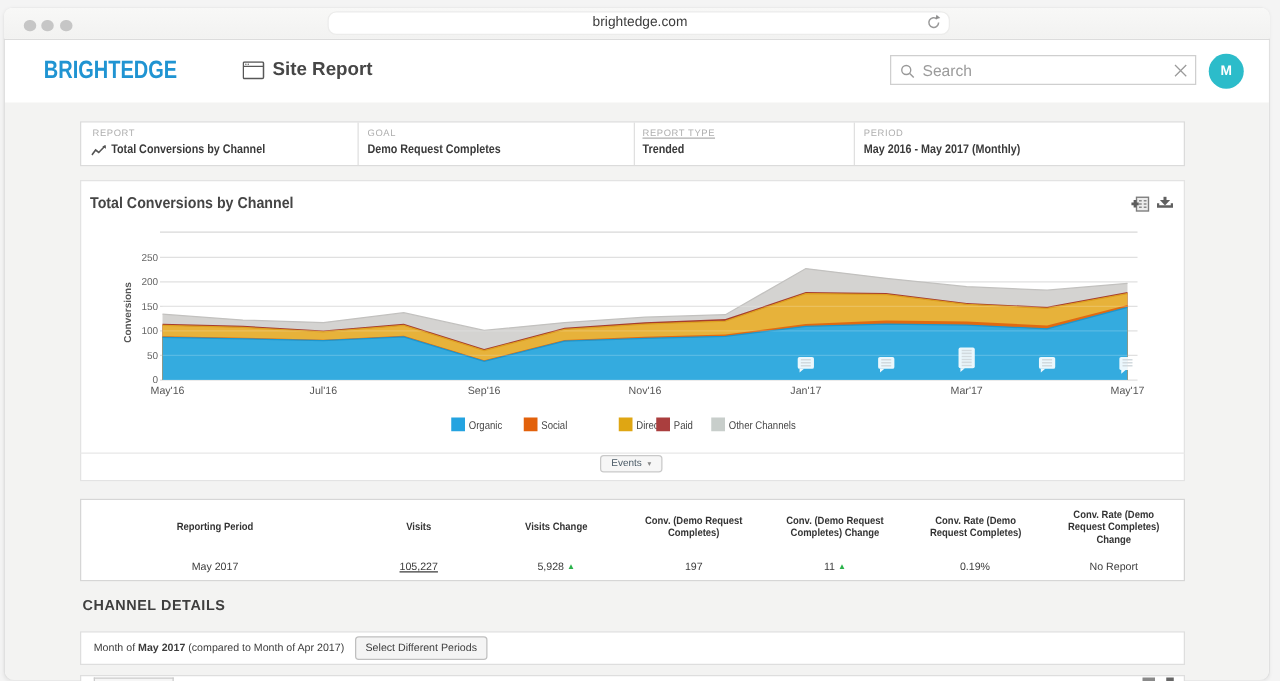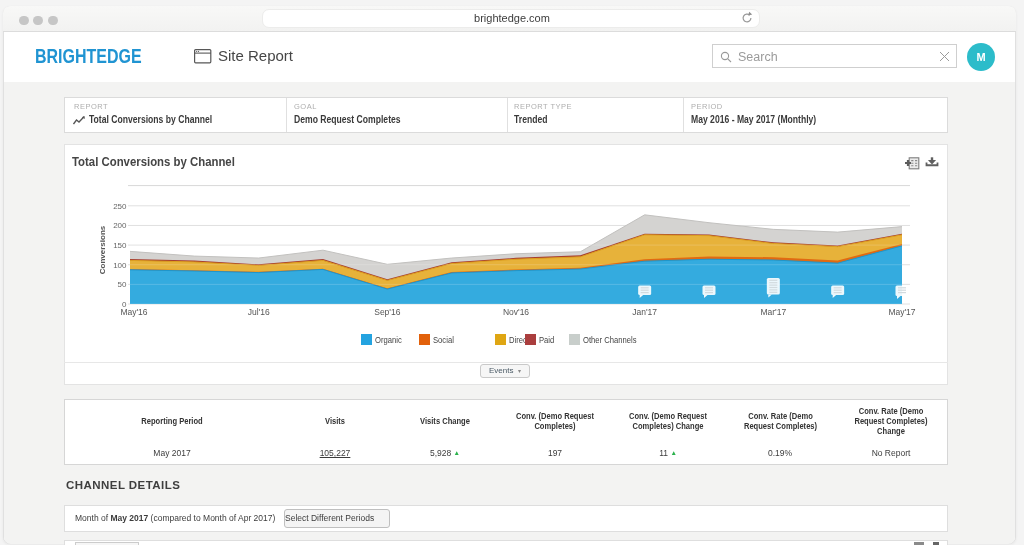--- a/index.html
+++ b/index.html
@@ -11,21 +11,21 @@
   .win { left:3px; top:6px; width:1013px; height:538px; background:#fff; border:1px solid #e0e0e0; border-radius:7px; box-shadow:0 1px 3px rgba(0,0,0,0.06); }
   .chrome { left:3px; top:6px; width:1013px; height:26px; background:linear-gradient(#f8f8f7,#f2f2f1); border-bottom:1px solid #dcdcdc; border-radius:7px 7px 0 0; }
   .dot { top:15.5px; width:9.5px; height:9.5px; border-radius:50%; background:#c6c6c6; }
   .urlbar { left:262px; top:9px; width:498px; height:19px; background:#fff; border:1px solid #ececeb; border-radius:7px; }
   .urltext { left:0; right:0; top:12px; text-align:center; font-size:11px; color:#3c3c3c; }
   .refresh { left:740px; top:11px; width:14px; height:14px; color:#8a8a8a; font-size:12px; }
 
   
   .sitehead { left:4px; top:32px; width:1011px; height:50px; background:#fff; }
   .logo { left:35px; top:45px; font-size:20px; font-weight:bold; color:#2094d2; letter-spacing:0px; transform:scaleX(0.80); transform-origin:0 0; white-space:nowrap; }
-  .sr-text { left:218px; top:47px; font-size:15px; font-weight:normal; color:#464646; }
+  .sr-text { left:218px; top:47px; font-size:15px; font-weight:bold; color:#464646; }
   .search { left:712px; top:44px; width:245px; height:24px; background:#fff; border:1px solid #cfcfcf; }
   .search-ph { left:25px; top:5px; font-size:12.5px; color:#9b9b9b; }
   .avatar { left:967px; top:43px; width:28px; height:28px; border-radius:50%; background:#2cbcca; color:#fff; font-size:11px; font-weight:bold; text-align:center; line-height:28px; }
 
   
   .page { left:4px; top:82px; width:1011px; height:461.5px; background:#f3f3f2; border-radius:0 0 7px 7px; }
 
   
   .rbar { left:64px; top:97px; width:884px; height:36px; background:#fff; border:1px solid #dbdbdb; }
   .rcol-div { top:98px; width:1px; height:34px; background:#e0e0e0; }
@@ -47,21 +47,21 @@
   
   .tcard { left:64px; top:399px; width:884px; height:66px; background:#fff; border:1px solid #d6d6d6; }
   .th { position:absolute; font-size:8.5px; font-weight:bold; color:#333; text-align:center; line-height:10px; transform:scaleX(0.89); transform-origin:50% 0; }
   .td { position:absolute; top:448px; font-size:8.5px; color:#3c3c3c; text-align:center; }
   .up { color:#2bb24c; font-size:6.5px; vertical-align:1px; }
 
   .chdet { left:66px; top:479px; font-size:11.5px; font-weight:bold; color:#3e3e3e; letter-spacing:0.45px; }
 
   .mcard { left:64px; top:505px; width:884px; height:27px; background:#fff; border:1px solid #dedede; }
   .mtext { left:75px; top:513px; font-size:8.5px; color:#3c3c3c; white-space:nowrap;text-align:center; }
-  .mbtn { left:284px; top:509px; width:106px; height:19px; background:#f4f4f4; border:1px solid #bfbfbf; border-radius:3px; font-size:8.5px; color:#3c3c3c; text-align:left; line-height:17px; }
+  .mbtn { left:284px; top:509px; width:106px; height:19px; background:#f4f4f4; border:1px solid #bfbfbf; border-radius:3px; font-size:8.5px; color:#3c3c3c; text-align:center; line-height:17px; }
 
   .bcard { left:64px; top:540px; width:884px; height:5px; background:#fff; border:1px solid #dedede; border-bottom:none; }
   .bbtn { left:75px; top:542px; width:64px; height:3px; background:#f6f6f6; border:1px solid #ccc; border-bottom:none; }
 </style>
 </head>
 <body>
   <div class="abs win"></div>
   <div class="abs chrome"></div>
   <div class="abs dot" style="left:19px;"></div>
   <div class="abs dot" style="left:33.2px;"></div>
@@ -95,21 +95,21 @@
   <div class="abs avatar">M</div>
 
   <div class="abs page"></div>
 
   <div class="abs rbar"></div>
   <div class="abs rcol-div" style="left:286px;"></div>
   <div class="abs rcol-div" style="left:507px;"></div>
   <div class="abs rcol-div" style="left:683px;"></div>
   <div class="abs rlabel" style="left:74px;">REPORT</div>
   <div class="abs rlabel" style="left:294px;">GOAL</div>
-  <div class="abs rlabel" style="left:514px;">REPORT TYPE</div>
+  <div class="abs rlabel" style="left:514px;text-decoration:underline;">REPORT TYPE</div>
   <div class="abs rlabel" style="left:691px;">PERIOD</div>
   <svg class="abs" style="left:73px; top:116px;" width="12" height="9" viewBox="0 0 12 9">
     <path d="M0.5 8 L3.5 4 L6 6 L11 0.8" fill="none" stroke="#555" stroke-width="1.3"></path>
     <path d="M11.5 0 L11.8 3 L8.8 1.2 Z" fill="#555"></path>
   </svg>
   <div class="abs rvalue" style="left:89px;">Total Conversions by Channel</div>
   <div class="abs rvalue" style="left:294px;">Demo Request Completes</div>
   <div class="abs rvalue" style="left:514px;">Trended</div>
   <div class="abs rvalue" style="left:691px;">May 2016 - May 2017 (Monthly)</div>
 

